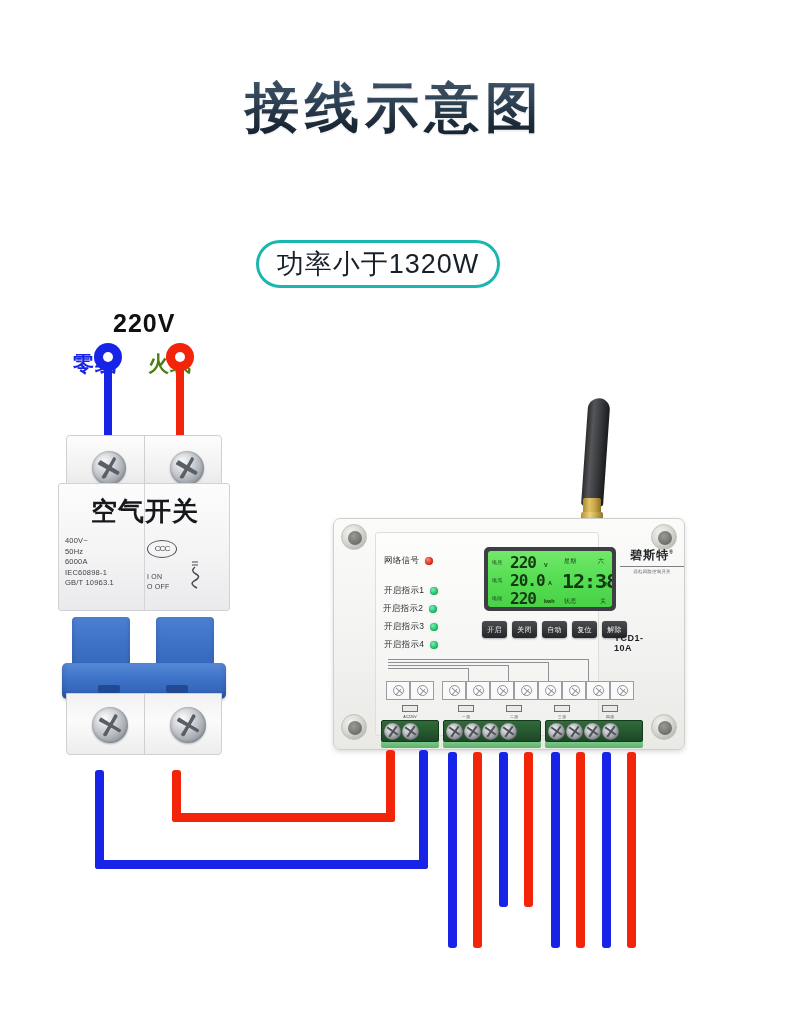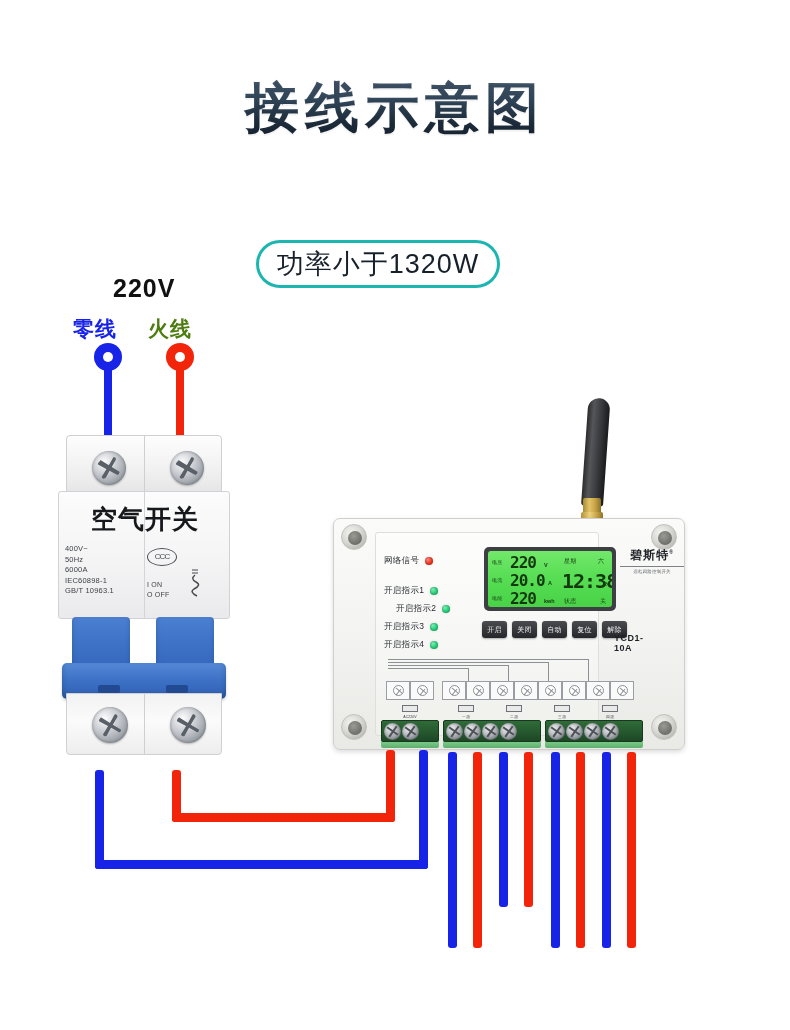--- a/index.html
+++ b/index.html
@@ -23,21 +23,21 @@
   
   #badge {
     position:absolute; left:256px; top:240px; width:244px; height:48px;
     border:3px solid #1bb6b0; border-radius:26px;
     display:flex; align-items:center; justify-content:center;
     font-size:27px; font-weight:normal; color:#17202a; letter-spacing:1px;
     background:#fff;
   }
 
   
-  .lbl { position:absolute; font-weight:bold; white-space:nowrap; }
+  .lbl { position:absolute; font-weight:bold; white-space:nowrap;margin-top:35px; }
   #lbl-220 { left:113px; top:274px; font-size:25px; color:#111; letter-spacing:1px; }
   #lbl-neutral { left:73px; top:315px; font-size:21px; color:#1823e8; letter-spacing:1px; }
   #lbl-live { left:148px; top:315px; font-size:21px; color:#4d7c0f; letter-spacing:1px; }
 
   
   .lead { position:absolute; }
   .lead .ring {
     position:absolute; left:0; top:0; width:28px; height:28px; border-radius:50%;
   }
   .lead .ring::after {
@@ -76,21 +76,21 @@
   .screw .x2::before, .screw .x2::after { content:''; position:absolute; background:#5a6068; border-radius:1px; }
   .screw .x2::before { left:50%; top:16%; width:2.5px; height:68%; margin-left:-1.25px; transform:rotate(-58deg); }
   .screw .x2::after  { left:16%; top:50%; width:68%; height:2.5px; margin-top:-1.25px; transform:rotate(-58deg); }
 
   #scr-tl { left:34px; top:16px; width:34px; height:34px; }
   #scr-tr { left:112px; top:16px; width:34px; height:34px; }
   #scr-bl { left:34px; top:272px; width:36px; height:36px; }
   #scr-br { left:112px; top:272px; width:36px; height:36px; }
 
   .brk-body {
-    position:absolute; left:0; top:56px; width:172px; height:128px;
+    position:absolute; left:0; top:48px; width:172px; height:128px;
     background:linear-gradient(180deg,#fcfcfc 0%,#f4f4f5 55%,#eaeaec 100%);
     border:1px solid #d2d2d6; border-radius:3px;
   }
   .brk-body .vsplit { position:absolute; left:50%; top:0; width:1px; height:100%; background:#d4d4d8; }
   #brk-name {
     position:absolute; left:0; top:10px; width:172px; text-align:center;
     font-size:26px; font-weight:bold; color:#16181b; letter-spacing:1px;
   }
   .specs {
     position:absolute; left:6px; top:52px; width:76px;
@@ -168,21 +168,21 @@
   .led-row { position:absolute; display:flex; align-items:center; gap:6px; }
   .led-txt { font-size:8.5px; color:#2a2d31; letter-spacing:.3px; white-space:nowrap; }
   .led {
     width:8px; height:8px; border-radius:50%;
     box-shadow:inset 0 0 2px rgba(0,0,0,.35), 0 0 3px rgba(0,0,0,.12);
   }
   .led.red { background:radial-gradient(circle at 35% 30%, #ff8b7c 0%, #ef3b28 50%, #c22015 100%); }
   .led.green { background:radial-gradient(circle at 35% 30%, #7ff0b6 0%, #2bcf7c 50%, #16a45c 100%); }
   #ledrow-0 { left:8px; top:22px; }
   #ledrow-1 { left:8px; top:52px; }
-  #ledrow-2 { left:20px; top:70px; }
+  #ledrow-2 { left:7px; top:70px; }
   #ledrow-3 { left:8px; top:88px; }
   #ledrow-4 { left:8px; top:106px; }
 
   
   .lcd-frame {
     position:absolute; left:108px; top:14px; width:132px; height:64px;
     border:2px solid #3d3f42; border-radius:5px;
     background:#3d3f42; padding:2px;
   }
   .lcd {

